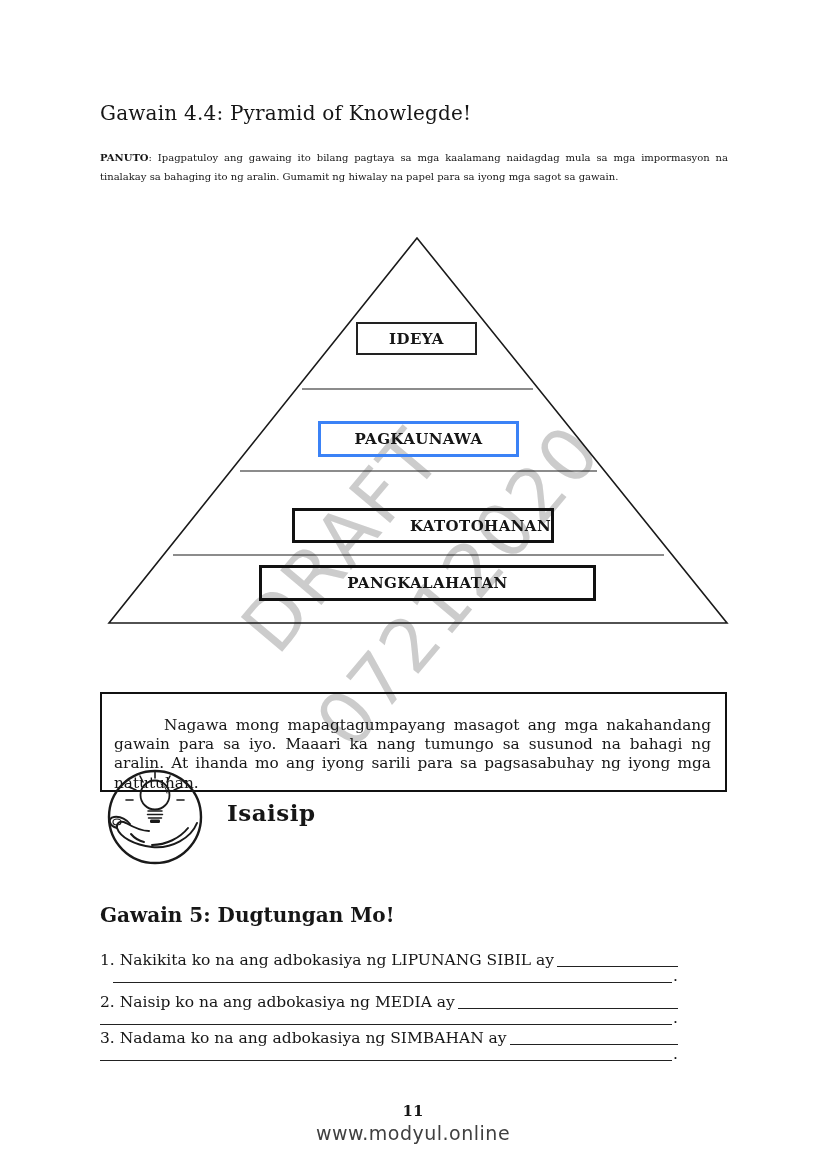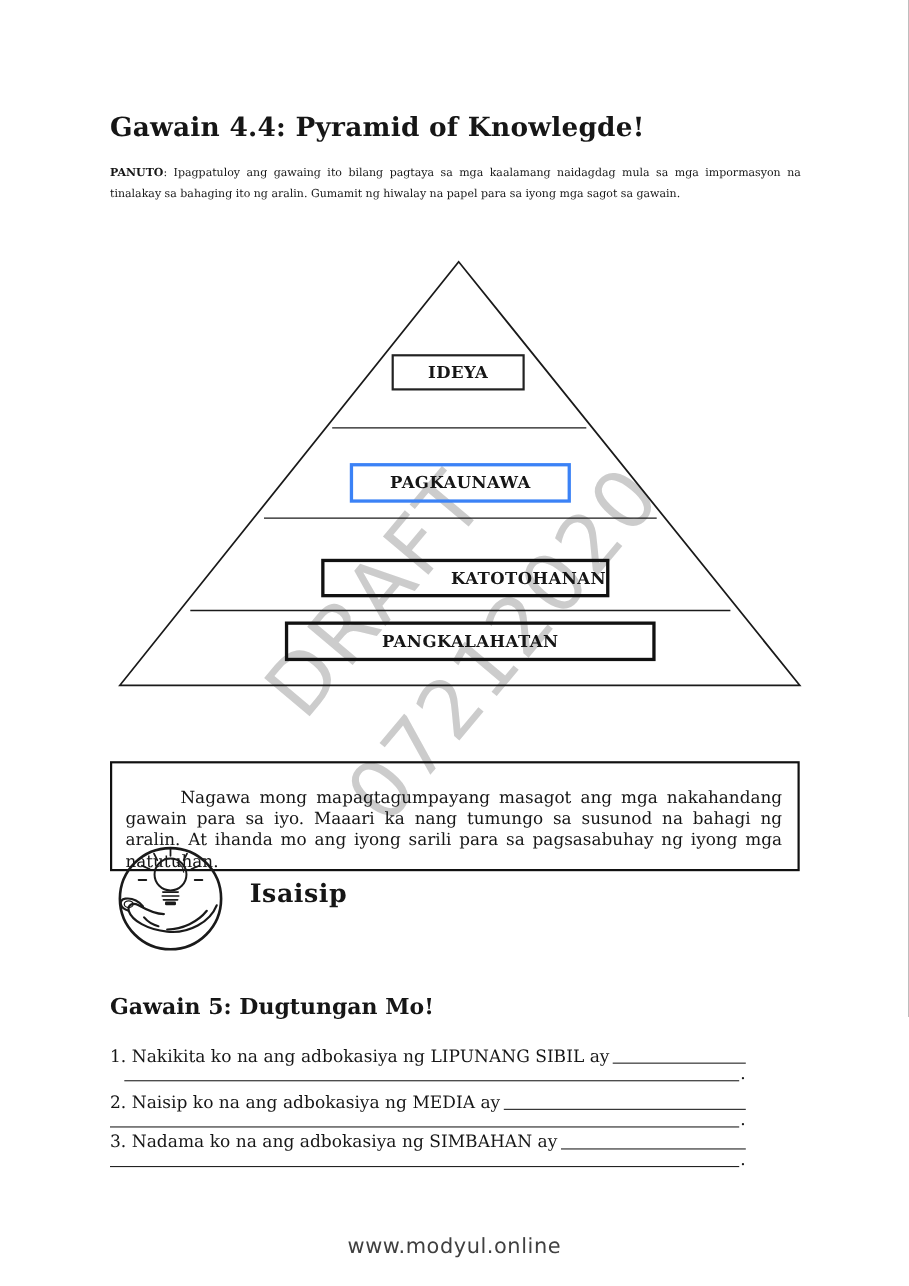--- a/index.html
+++ b/index.html
@@ -16,21 +16,21 @@
     font-size:74px; white-space:nowrap; pointer-events:none;
   }
   .wm-draft { left:342px; top:540px; letter-spacing:4px;
     transform:translate(-50%,-50%) rotate(-50deg); }
   .wm-date  { left:458px; top:586px; letter-spacing:2px;
     transform:translate(-50%,-50%) rotate(-50deg); }
   
   .content { position:absolute; inset:0; z-index:2; }
   .doc-title {
     position:absolute; left:100px; top:101px; width:630px;
-    font-size:24px; font-weight:bold; letter-spacing:.2px;
+    font-size:20px; font-weight:normal; letter-spacing:.2px;
   }
   .panuto-1 {
     position:absolute; left:100px; top:148px; width:628px;
     font-size:10px; line-height:19px; text-align:justify;
   }
   .panuto-2 {
     position:absolute; left:100px; top:915px; width:628px;
     font-size:15.3px; line-height:19px;
   }
   svg.linework { position:absolute; left:0; top:0; z-index:2; pointer-events:none; }
@@ -181,16 +181,17 @@
         <span class="fill-num">3.</span>
         <span>Nadama ko na ang adbokasiya ng SIMBAHAN ay</span>
         <span class="blank"></span>
       </div>
       <div class="fill-row r2">
         <span class="blank"></span>
         <span class="period">.</span>
       </div>
     </div>
 
+    <div class="page-number">11</div>
     <div class="site-watermark">www.modyul.online</div>
 
   </div>
 </div>
 
 </body></html>

